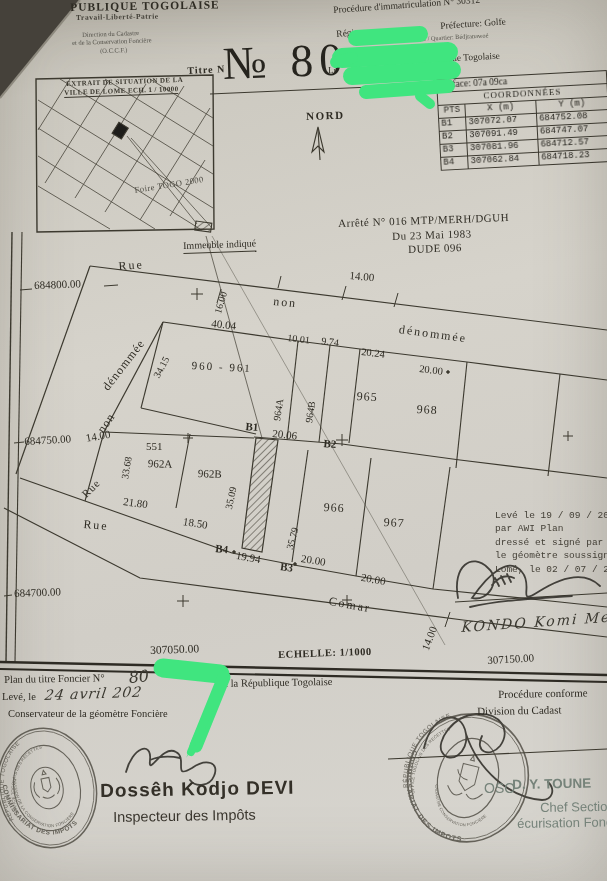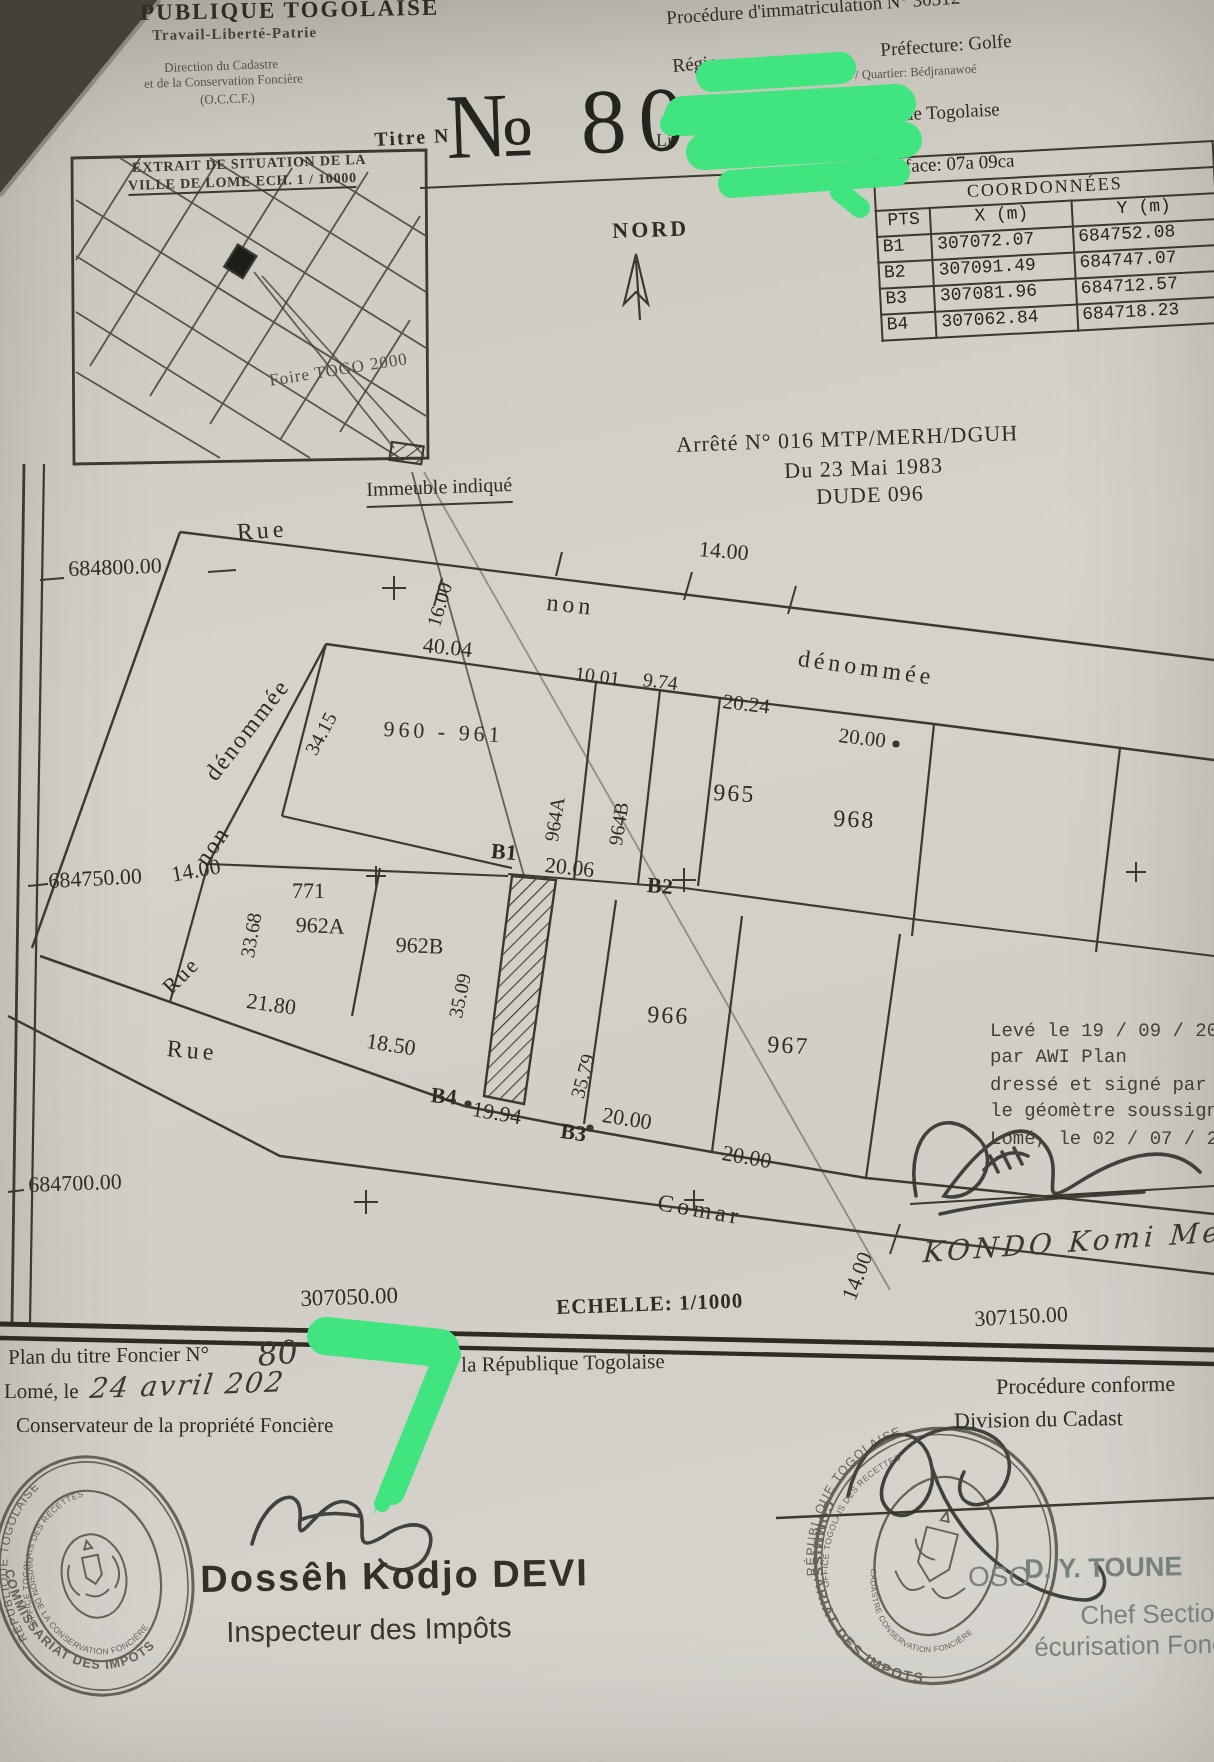--- a/index.html
+++ b/index.html
@@ -272,21 +272,21 @@
   <span class="t txt" style="left:224px;top:508px;font-size:10px;transform:rotate(-78deg)">35.09</span>
   <span class="t txt" style="left:285px;top:548px;font-size:10px;transform:rotate(-75deg)">35.79</span>
   <span class="t txt" style="left:124px;top:496px;font-size:11px;transform:rotate(8deg)">21.80</span>
   <span class="t txt" style="left:184px;top:516px;font-size:11px;transform:rotate(9deg)">18.50</span>
   <span class="t txt" style="left:237px;top:550px;font-size:11px;transform:rotate(10deg)">19.94</span>
   <span class="t txt" style="left:302px;top:553px;font-size:11px;transform:rotate(9deg)">20.00</span>
   <span class="t txt" style="left:362px;top:572px;font-size:11px;transform:rotate(10deg)">20.00</span>
   <span class="t txt" style="left:420px;top:648px;font-size:11px;transform:rotate(-69deg)">14.00</span>
 
   <span class="t txt" style="left:192px;top:360px;font-size:11px;letter-spacing:2px;transform:rotate(3deg)">960 - 961</span>
-  <span class="t txt" style="left:146px;top:441px;font-size:11px">771</span>
+  <span class="t txt" style="left:146px;top:441px;font-size:11px">551</span>
   <span class="t txt" style="left:148px;top:458px;font-size:11px;transform:rotate(2deg)">962A</span>
   <span class="t txt" style="left:198px;top:468px;font-size:11px;transform:rotate(2deg)">962B</span>
   <span class="t txt" style="left:272px;top:420px;font-size:10px;transform:rotate(-81deg)">964A</span>
   <span class="t txt" style="left:304px;top:422px;font-size:10px;transform:rotate(-81deg)">964B</span>
   <span class="t txt" style="left:357px;top:390px;font-size:12px;letter-spacing:1px;transform:rotate(3deg)">965</span>
   <span class="t txt" style="left:417px;top:403px;font-size:12px;letter-spacing:1px;transform:rotate(3deg)">968</span>
   <span class="t txt" style="left:324px;top:501px;font-size:12px;letter-spacing:1px;transform:rotate(3deg)">966</span>
   <span class="t txt" style="left:384px;top:516px;font-size:12px;letter-spacing:1px;transform:rotate(3deg)">967</span>
 
   <span class="t txt" style="left:246px;top:421px;font-size:11px;font-weight:bold;transform:rotate(5deg)">B1</span>
@@ -297,23 +297,23 @@
   <span class="t txt mono" style="left:495px;top:511px;font-size:9.5px;color:#433f36">Levé le 19 / 09 / 201</span>
   <span class="t txt mono" style="left:495px;top:524px;font-size:9.5px;color:#433f36">par AWI Plan</span>
   <span class="t txt mono" style="left:495px;top:538px;font-size:9.5px;color:#433f36">dressé et signé par</span>
   <span class="t txt mono" style="left:495px;top:551px;font-size:9.5px;color:#433f36">le géomètre soussigné</span>
   <span class="t txt mono" style="left:495px;top:565px;font-size:9.5px;color:#433f36">Lomé, le 02 / 07 / 2</span>
   <span class="t txt hand" style="left:462px;top:620px;font-size:14px;letter-spacing:2px;transform:rotate(-4deg) skewX(-8deg)">KONDO Komi Mensa</span>
 
   <span class="t txt" style="left:4px;top:674px;font-size:10.5px;transform:rotate(-1deg)">Plan du titre Foncier N°</span>
   <span class="t txt hand" style="left:128px;top:670px;font-size:16px;transform:rotate(-5deg)">80</span>
   <span class="t txt" style="left:218px;top:678px;font-size:10.5px;transform:rotate(-1deg)">de la République Togolaise</span>
-  <span class="t txt" style="left:2px;top:691px;font-size:10.5px">Lomé, le</span>
+  <span class="t txt" style="left:2px;top:691px;font-size:10.5px">Levé, le</span>
   <span class="t txt hand" style="left:46px;top:688px;font-size:14px;letter-spacing:1px;transform:rotate(-2deg) skewX(-10deg)">24 avril 202</span>
-  <span class="t txt" style="left:8px;top:708px;font-size:10.5px">Conservateur de la propriété Foncière</span>
+  <span class="t txt" style="left:8px;top:708px;font-size:10.5px">Conservateur de la géomètre Foncière</span>
   <span class="t txt" style="left:498px;top:689px;font-size:11px;transform:rotate(-1deg)">Procédure conforme</span>
   <span class="t txt" style="left:477px;top:706px;font-size:11px;transform:rotate(-1deg)">Division du Cadast</span>
   <span class="t txt sans" style="left:100px;top:781px;font-size:19px;font-weight:bold;letter-spacing:1px;transform:rotate(-1deg);color:#343028">Dossêh Kodjo DEVI</span>
   <span class="t txt sans" style="left:113px;top:810px;font-size:14.5px;transform:rotate(-1deg);color:#3a362e">Inspecteur des Impôts</span>
   <span class="t txt sans" style="left:484px;top:781px;font-size:14px;font-weight:normal;color:#76837a">OSO</span>
   <span class="t txt sans" style="left:512px;top:778px;font-size:13.5px;font-weight:bold;color:#76837a;transform:rotate(-1deg)">D. Y. TOUNE</span>
   <span class="t txt sans" style="left:540px;top:801px;font-size:13px;color:#76837a;transform:rotate(-1deg)">Chef Section</span>
   <span class="t txt sans" style="left:517px;top:817px;font-size:13px;color:#76837a;transform:rotate(-1deg)">écurisation Fonc</span>
 
   <svg id="green" width="607" height="881" viewBox="0 0 607 881">

